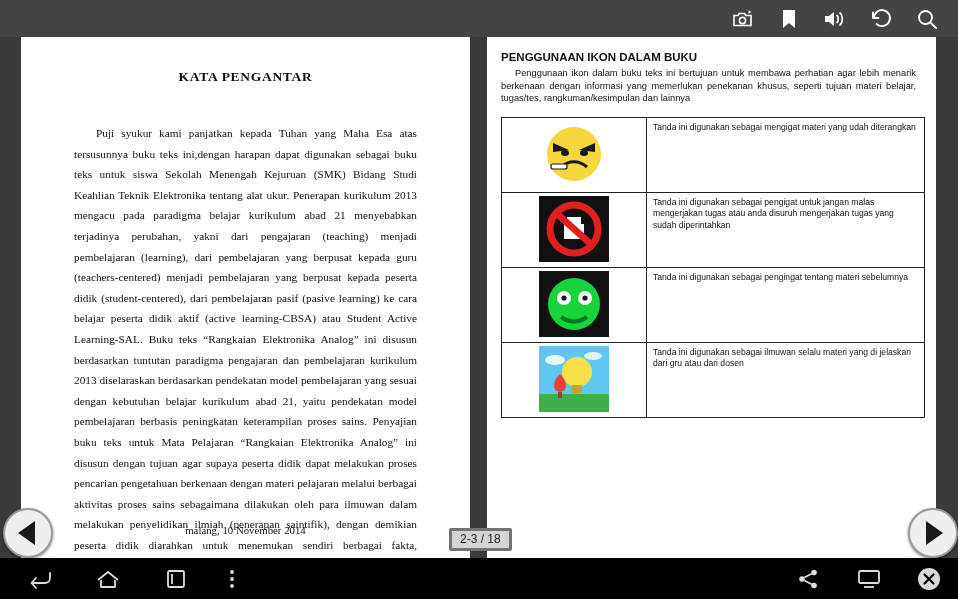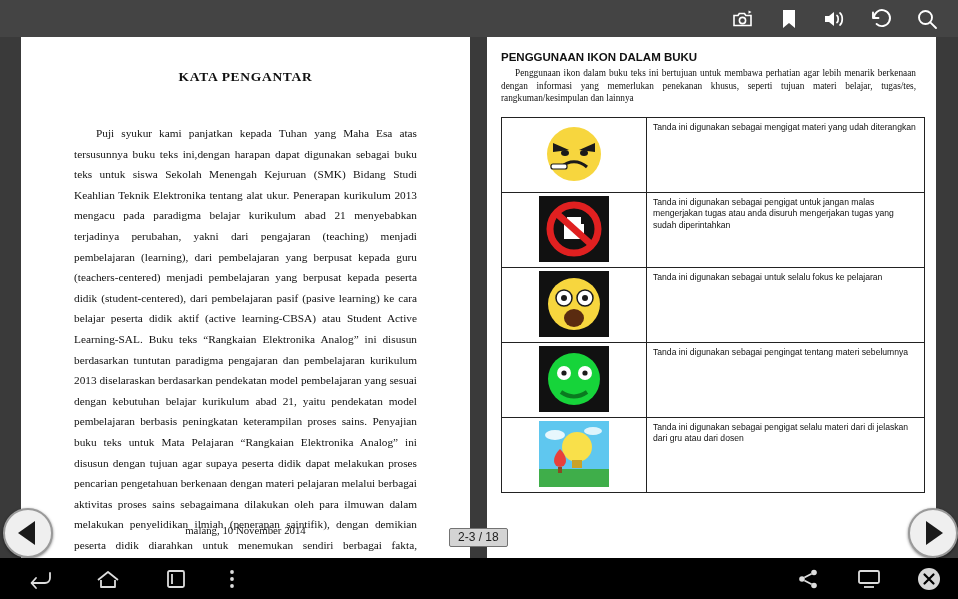--- a/index.html
+++ b/index.html
@@ -88,21 +88,21 @@
   
   .ikon-title {
     margin: 14px 0 0 14px;
     font-family: "Liberation Sans", sans-serif;
     font-weight: bold;
     font-size: 11.5px;
     color: #111;
   }
   .ikon-intro {
     margin: 4px 20px 0 14px;
-    font-family: Liberation Serif, serif;
+    font-family: Liberation Sans, sans-serif;
     font-size: 9.3px;
     line-height: 12.6px;
     color: #111;
     text-align: justify;
   }
   .ikon-intro .ind { display: inline-block; width: 14px; }
   table.ikon {
     margin: 12px 0 0 14px;
     width: 424px;
     border-collapse: collapse;
@@ -154,21 +154,21 @@
     border-bottom: 12px solid transparent;
   }
   .tri.left  { border-right: 17px solid #1a1a1a; margin-right: 3px; }
   .tri.right { border-left: 17px solid #1a1a1a; margin-left: 3px; }
 
   
   #page-indicator {
     position: absolute;
     left: 449px; top: 491px;
     background: #d4d4d4;
-    border: 1px solid #737373;
+    border: 3px solid #737373;
     border-radius: 2px;
     padding: 1px 8px 2px 8px;
     font-family: "Liberation Sans", sans-serif;
     font-size: 12px;
     color: #1d1d1d;
   }
 
   
   #navbar {
     position: absolute;
@@ -279,36 +279,20 @@
                   <circle cx="35" cy="33" r="24" fill="none" stroke="#e02020" stroke-width="7"></circle>
                   <path d="M28 21h14v22H28z" fill="#ffffff"></path>
                   <path d="M25 28h20v15H25z" fill="#ffffff"></path>
                   <path d="M16 16L54 50" stroke="#e02020" stroke-width="7"></path>
                 </svg>
               </div>
             </td>
             <td class="desc-cell">Tanda ini digunakan sebagai pengigat untuk jangan malas mengerjakan tugas atau anda disuruh mengerjakan tugas yang sudah diperintahkan</td>
           </tr>
 
-          <tr>
-            <td class="icon-cell">
-              <div class="icon-box">
-                <svg width="70" height="66" viewBox="0 0 70 66">
-                  <rect x="0" y="0" width="70" height="66" fill="#111111"></rect>
-                  <circle cx="35" cy="33" r="26" fill="#f7d63e"></circle>
-                  <circle cx="25" cy="27" r="8" fill="#ffffff" stroke="#1a1a1a" stroke-width="1.5"></circle>
-                  <circle cx="46" cy="27" r="8" fill="#ffffff" stroke="#1a1a1a" stroke-width="1.5"></circle>
-                  <circle cx="25" cy="27" r="3" fill="#1a1a1a"></circle>
-                  <circle cx="46" cy="27" r="3" fill="#1a1a1a"></circle>
-                  <ellipse cx="35" cy="47" rx="10" ry="9" fill="#5a2b10"></ellipse>
-                </svg>
-              </div>
-            </td>
-            <td class="desc-cell">Tanda ini digunakan sebagai untuk selalu fokus ke pelajaran</td>
-          </tr>
 
           <tr>
             <td class="icon-cell">
               <div class="icon-box">
                 <svg width="70" height="66" viewBox="0 0 70 66">
                   <rect x="0" y="0" width="70" height="66" fill="#111111"></rect>
                   <circle cx="35" cy="33" r="26" fill="#16d43a"></circle>
                   <circle cx="25" cy="27" r="7" fill="#ffffff"></circle>
                   <circle cx="46" cy="27" r="7" fill="#ffffff"></circle>
                   <circle cx="25" cy="27" r="2.6" fill="#1a1a1a"></circle>
@@ -328,21 +312,21 @@
                   <rect x="0" y="48" width="70" height="18" fill="#3fae4a"></rect>
                   <ellipse cx="16" cy="14" rx="10" ry="5" fill="#ffffff" opacity=".85"></ellipse>
                   <ellipse cx="54" cy="10" rx="9" ry="4" fill="#ffffff" opacity=".8"></ellipse>
                   <circle cx="38" cy="26" r="15" fill="#f9e04a"></circle>
                   <rect x="33" y="39" width="10" height="8" fill="#c9a227"></rect>
                   <path d="M15 40c0-7 6-12 6-12s6 5 6 12a6 6 0 0 1-12 0z" fill="#e8403a"></path>
                   <rect x="19" y="46" width="4" height="6" fill="#8a4a22"></rect>
                 </svg>
               </div>
             </td>
-            <td class="desc-cell">Tanda ini digunakan sebagai pengigat selalu materi dari di jelaskan dari gru atau dari dosen</td>
+            <td class="desc-cell">Tanda ini digunakan sebagai ilmuwan selalu materi yang di jelaskan dari gru atau dari dosen</td>
           </tr>
 
         </tbody>
       </table>
     </div>
 
     <div id="prev-page" class="nav-arrow">
       <div class="tri left"></div>
     </div>
     <div id="next-page" class="nav-arrow">

